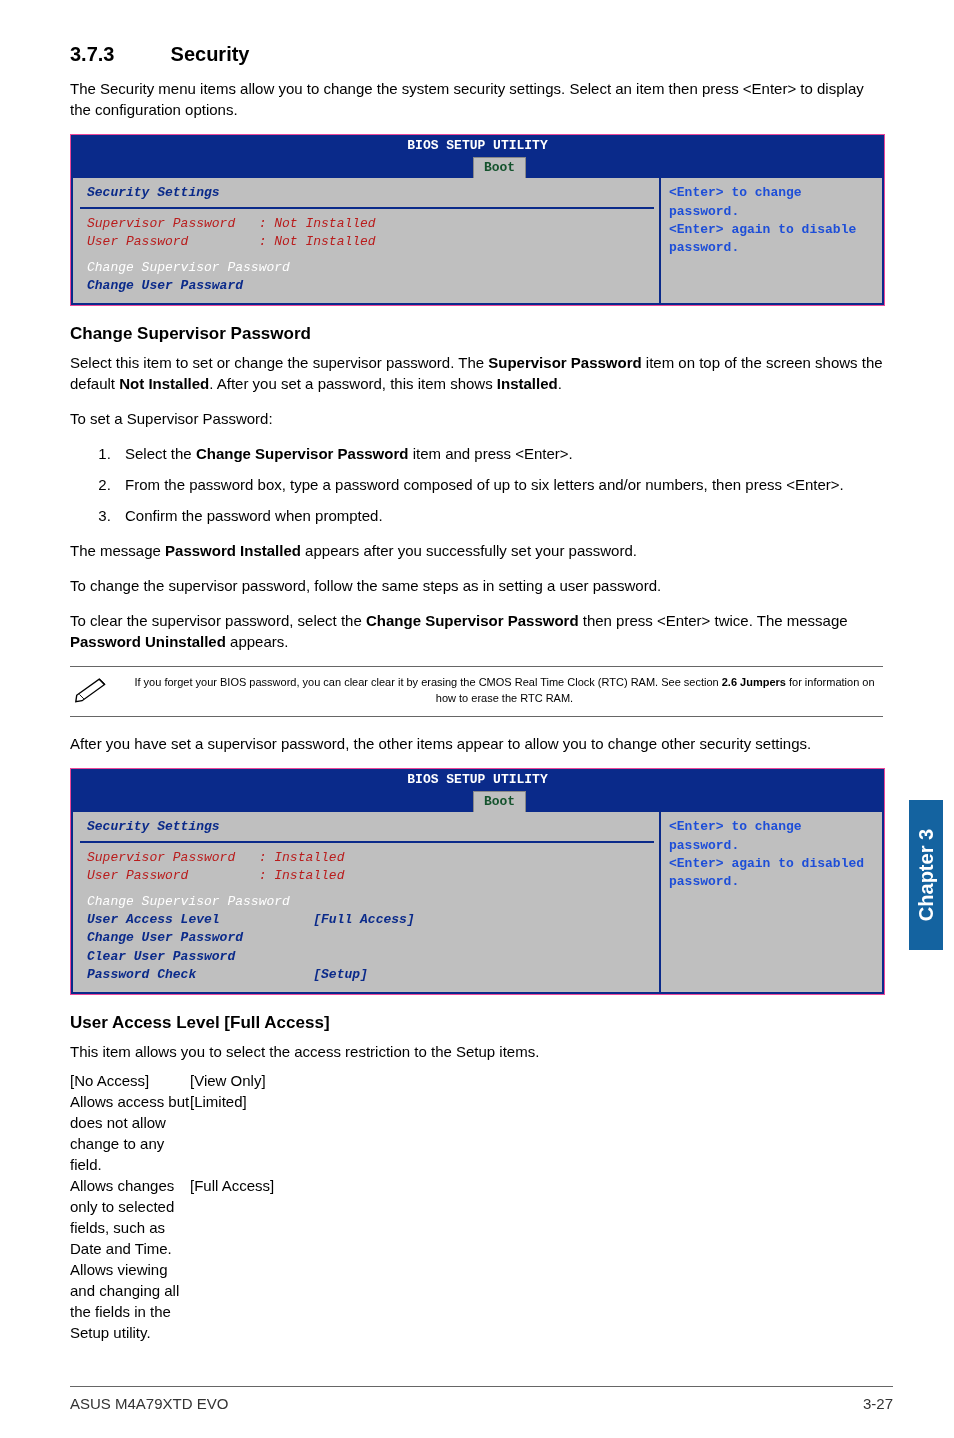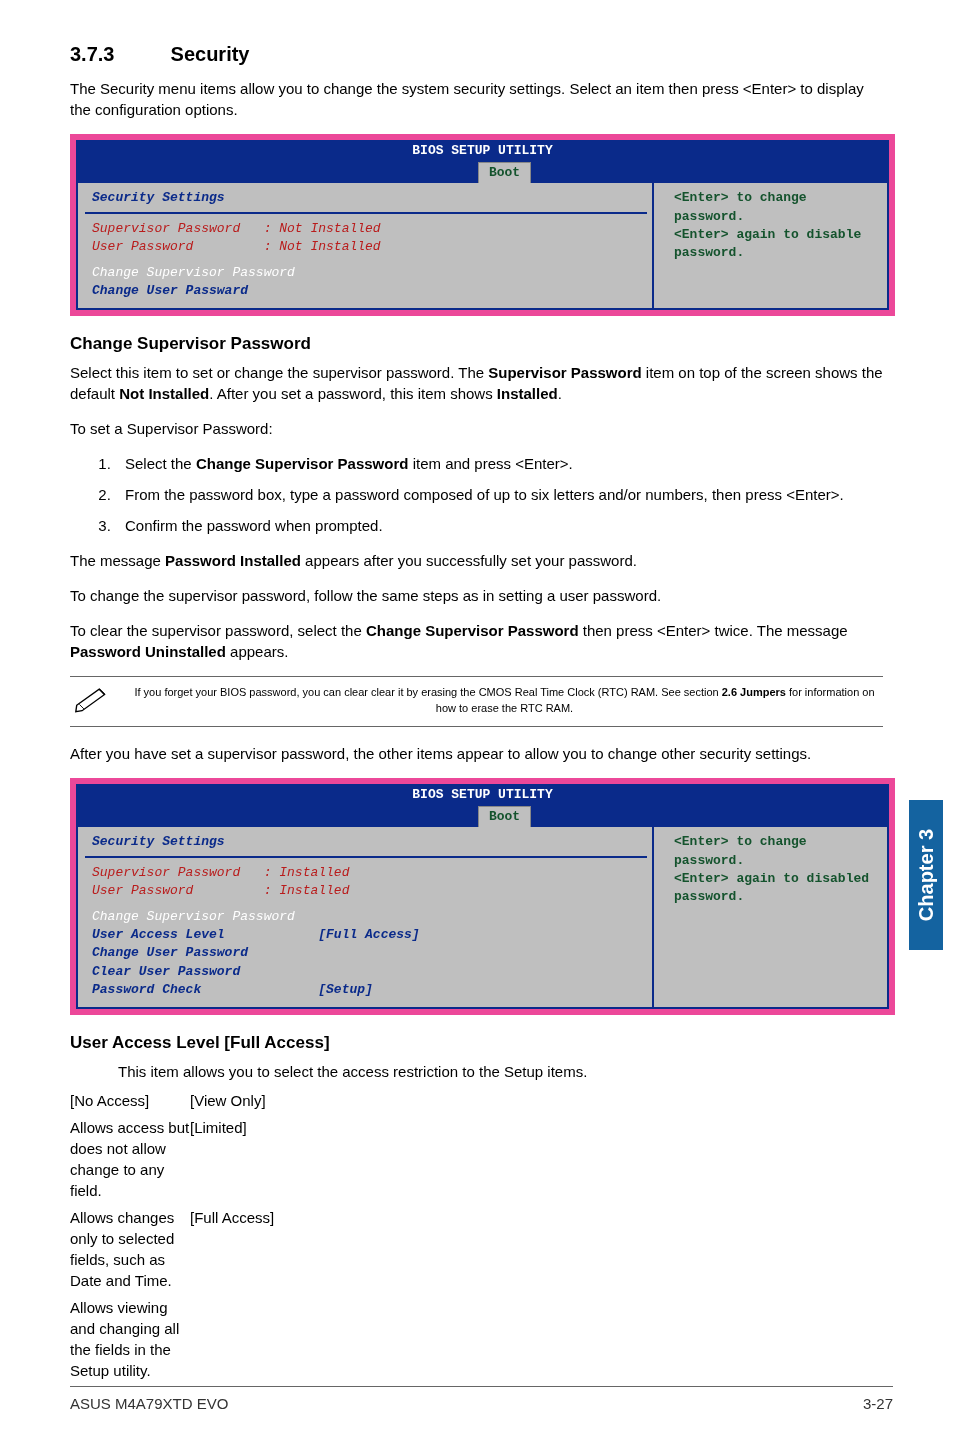--- a/index.html
+++ b/index.html
@@ -46,28 +46,27 @@
   .note-icon {
     flex: 0 0 auto;
     margin: 0 16px 0 4px;
   }
   .note-icon svg { width: 36px; height: 28px; }
   .note-text { font-size: 11px; text-align: center; }
 
   .defs {
     display: grid;
     grid-template-columns: 120px 1fr;
-    row-gap: 6px;
     margin: 4px 0 14px 0;
   }
 
   
   .bios {
     width: 100%;
-    border: 6px solid #ec4899;
+    border: 1px solid #ec4899;
     margin: 6px 0 16px 0;
     font-family: "Courier New", monospace;
     font-size: 13px;
   }
   .bios-title {
     background: #0a2a8a;
     color: #fff;
     text-align: center;
     padding: 2px 0;
     font-weight: bold;
@@ -97,22 +96,22 @@
     padding: 6px 10px 8px 14px;
     color: #0a2a8a;
     font-style: italic;
   }
   .bios-right {
     flex: 0 0 205px;
     background: #bfbfbf;
     border: 2px solid #0a2a8a;
     border-top: none;
     border-left: none;
-    padding: 6px 8px 8px 20px;
-    color: #14532d;
+    padding: 6px 8px 8px 8px;
+    color: #1d4ed8;
     font-weight: bold;
   }
   .bios-heading {
     color: #0a2a8a;
     font-weight: bold;
     border-bottom: 2px solid #0a2a8a;
     padding-bottom: 4px;
     margin-bottom: 6px;
     margin-left:-7px; margin-right:-5px;
     padding-left:7px;
@@ -230,21 +229,21 @@
         <div class="bios-row" style="font-weight:bold;">Change User Password</div>
         <div class="bios-row" style="font-weight:bold;">Clear User Password</div>
         <div class="bios-row" style="font-weight:bold;"><span>Password Check</span>               <span>[Setup]</span></div>
       </div>
       <div class="bios-right" style="white-space:pre-line;">&lt;Enter&gt; to change password.
 &lt;Enter&gt; again to disabled password.</div>
     </div>
   </div>
 
   <p class="heading-sub">User Access Level [Full Access]</p>
-  <p class="body-text" style="margin-bottom:8px;margin-left:48px;">This item allows you to select the access restriction to the Setup items.</p>
+  <p class="body-text" style="margin-bottom:8px;">This item allows you to select the access restriction to the Setup items.</p>
 
   <div class="defs">
     <div>[No Access]</div>
     <div>[View Only]</div>
       <div>Allows access but does not allow change to any field.</div>
     <div>[Limited]</div>
       <div>Allows changes only to selected fields, such as Date and Time.</div>
     <div>[Full Access]</div>
       <div>Allows viewing and changing all the fields in the Setup utility.</div>
   </div>

